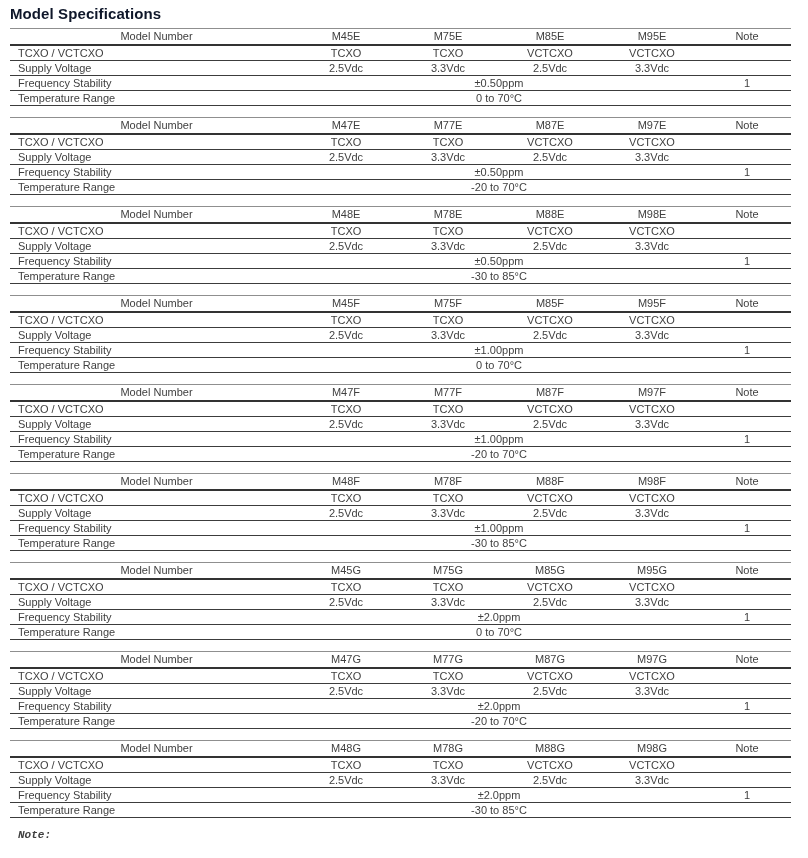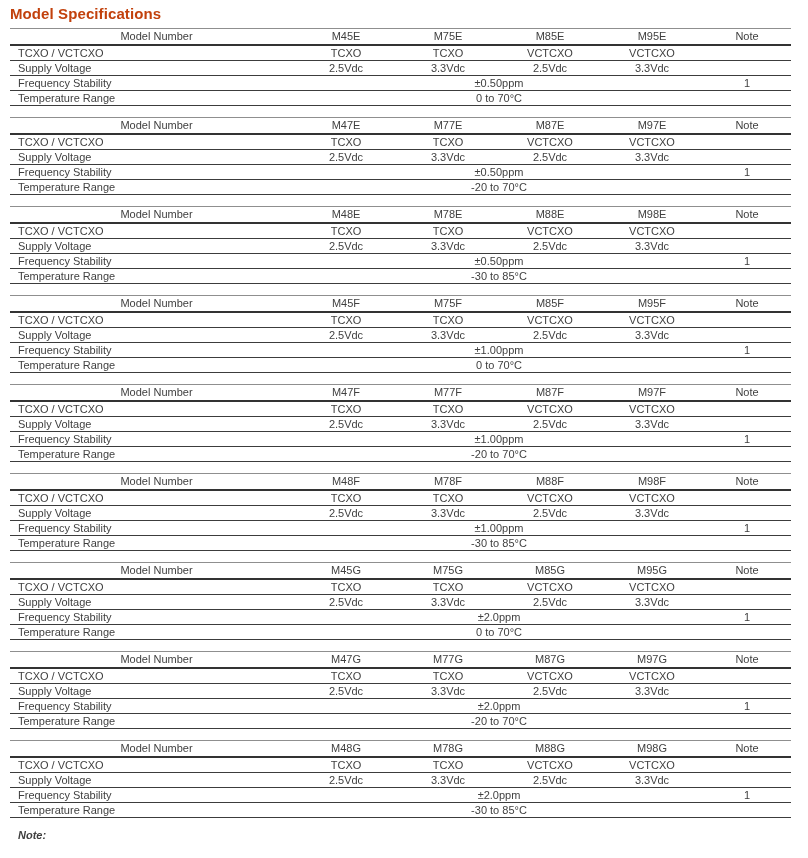--- a/index.html
+++ b/index.html
@@ -13,21 +13,21 @@
     overflow: hidden;
     font-family: "Liberation Sans", sans-serif;
   }
   .page {
     padding: 5px 0 0 10px;
   }
   .title {
     margin: 0 0 6px 0;
     font-size: 15px;
     font-weight: bold;
-    color: #c2410c;
+    color: #0f172a;
     letter-spacing: 0.1px;
   }
   table.spec-table {
     border-collapse: collapse;
     table-layout: fixed;
     width: 781px;
     margin: 0 0 11px 0;
     border-top: 1px solid #8f8f8f;
   }
   table.spec-table td {
@@ -55,20 +55,21 @@
   }
   col.c-label { width: 285px; }
   col.c-model { width: 102px; }
   col.c-note  { width: 88px;  }
   .footer-note {
     margin: 5px 0 0 8px;
     font-size: 11px;
     font-weight: bold;
     font-style: italic;
     color: #3f3f3f;
+    font-family: Liberation Mono, monospace;
   }
 </style>
 </head>
 <body>
 
 <div class="page">
   <h1 class="title">Model Specifications</h1>
   <div id="tables">
   <table class="spec-table">
     <colgroup>

